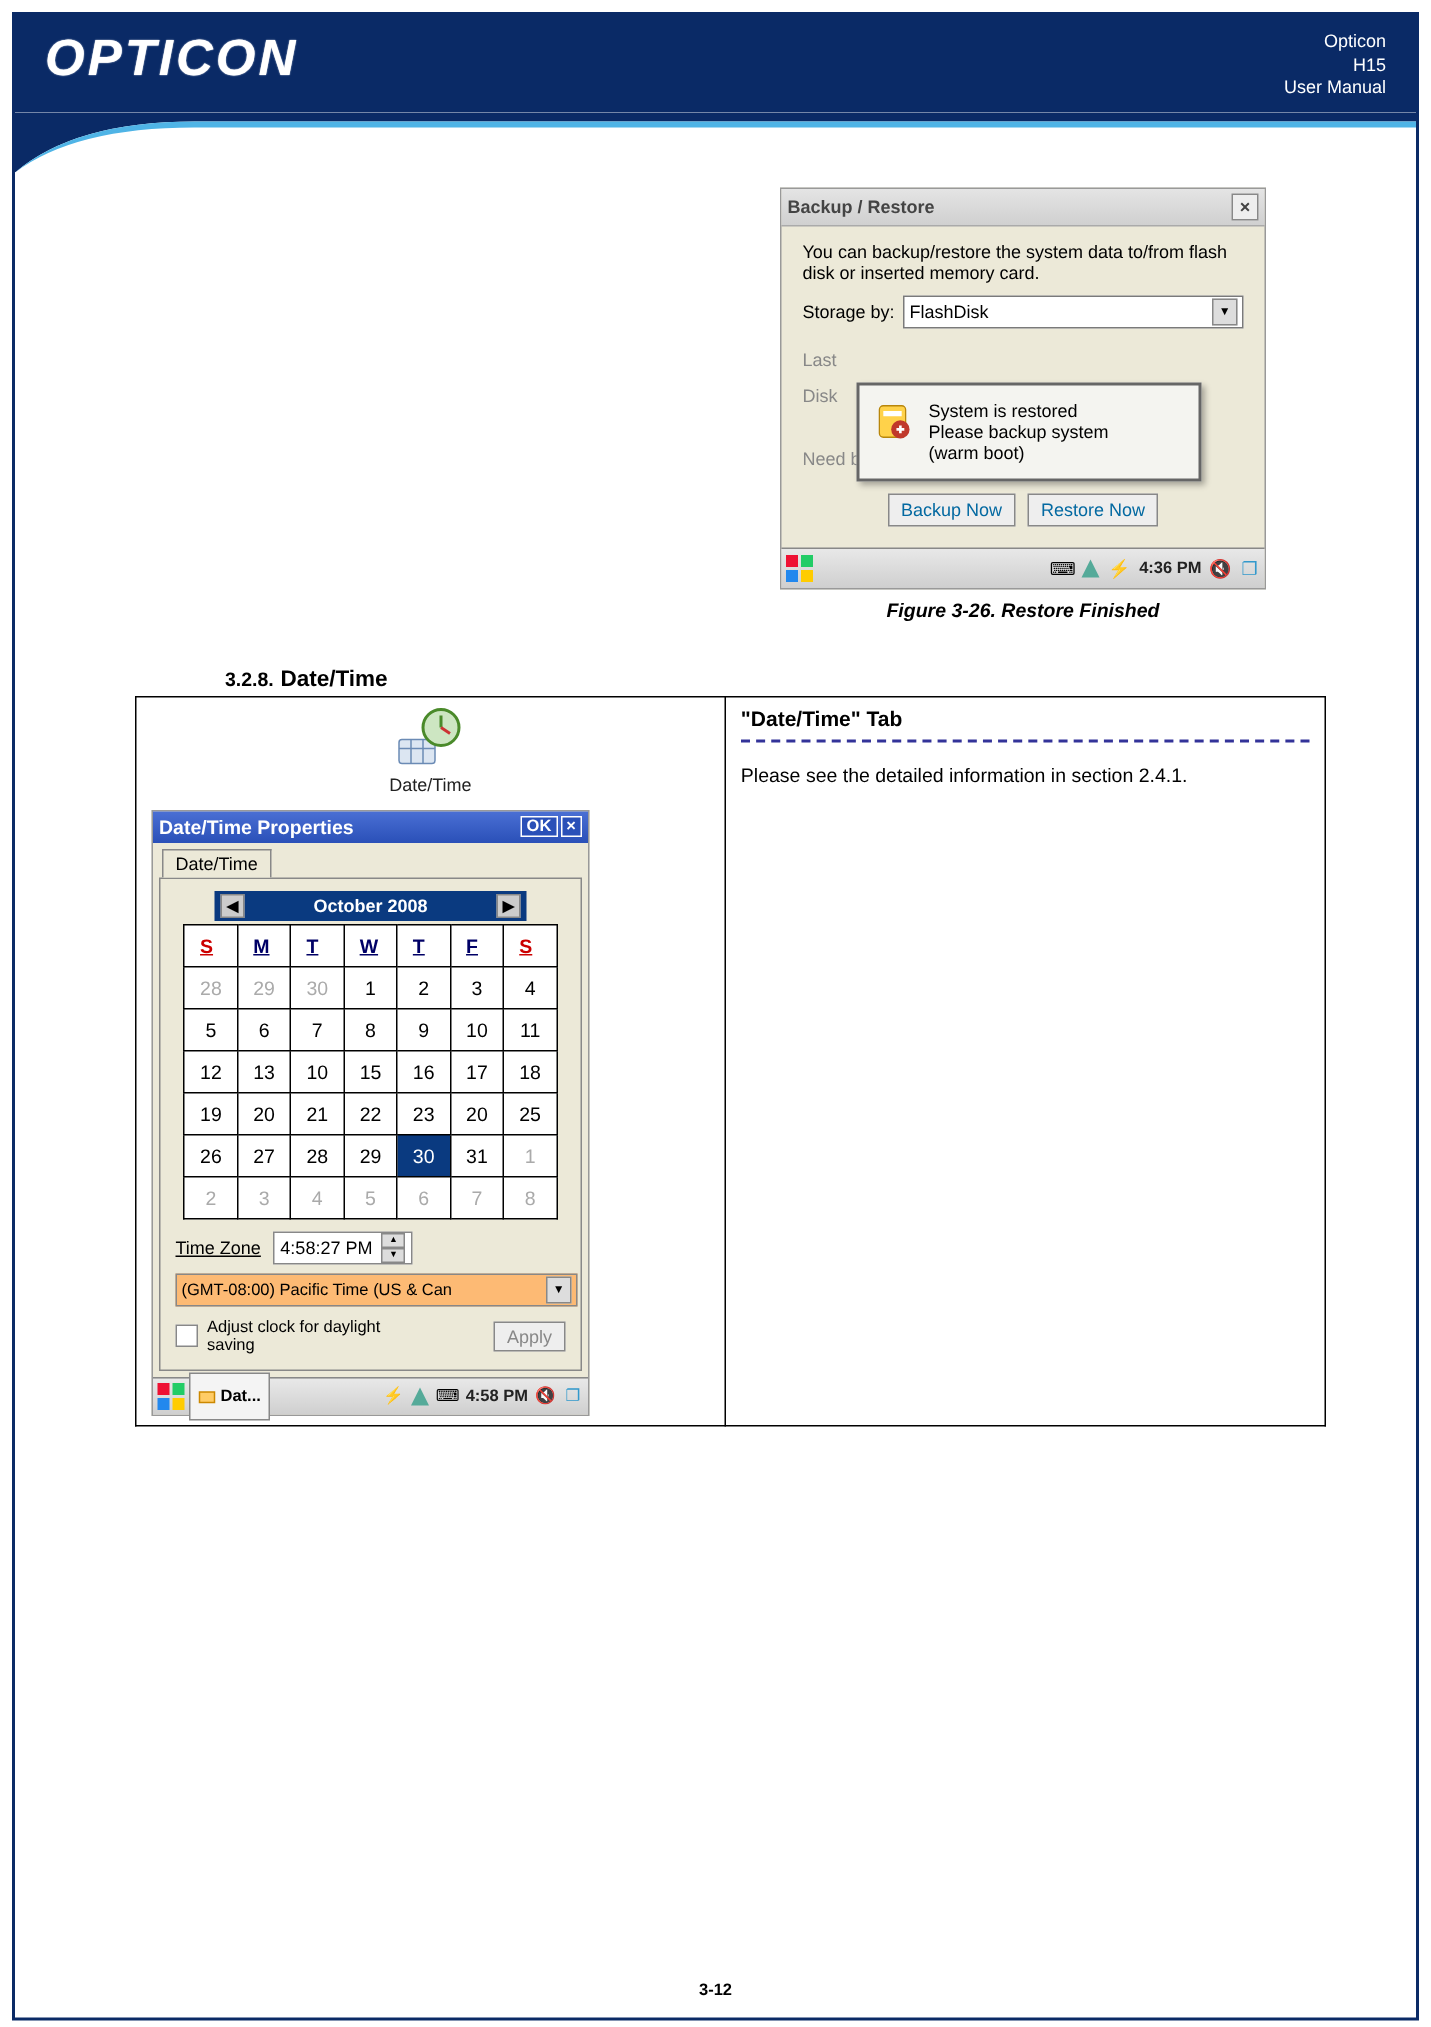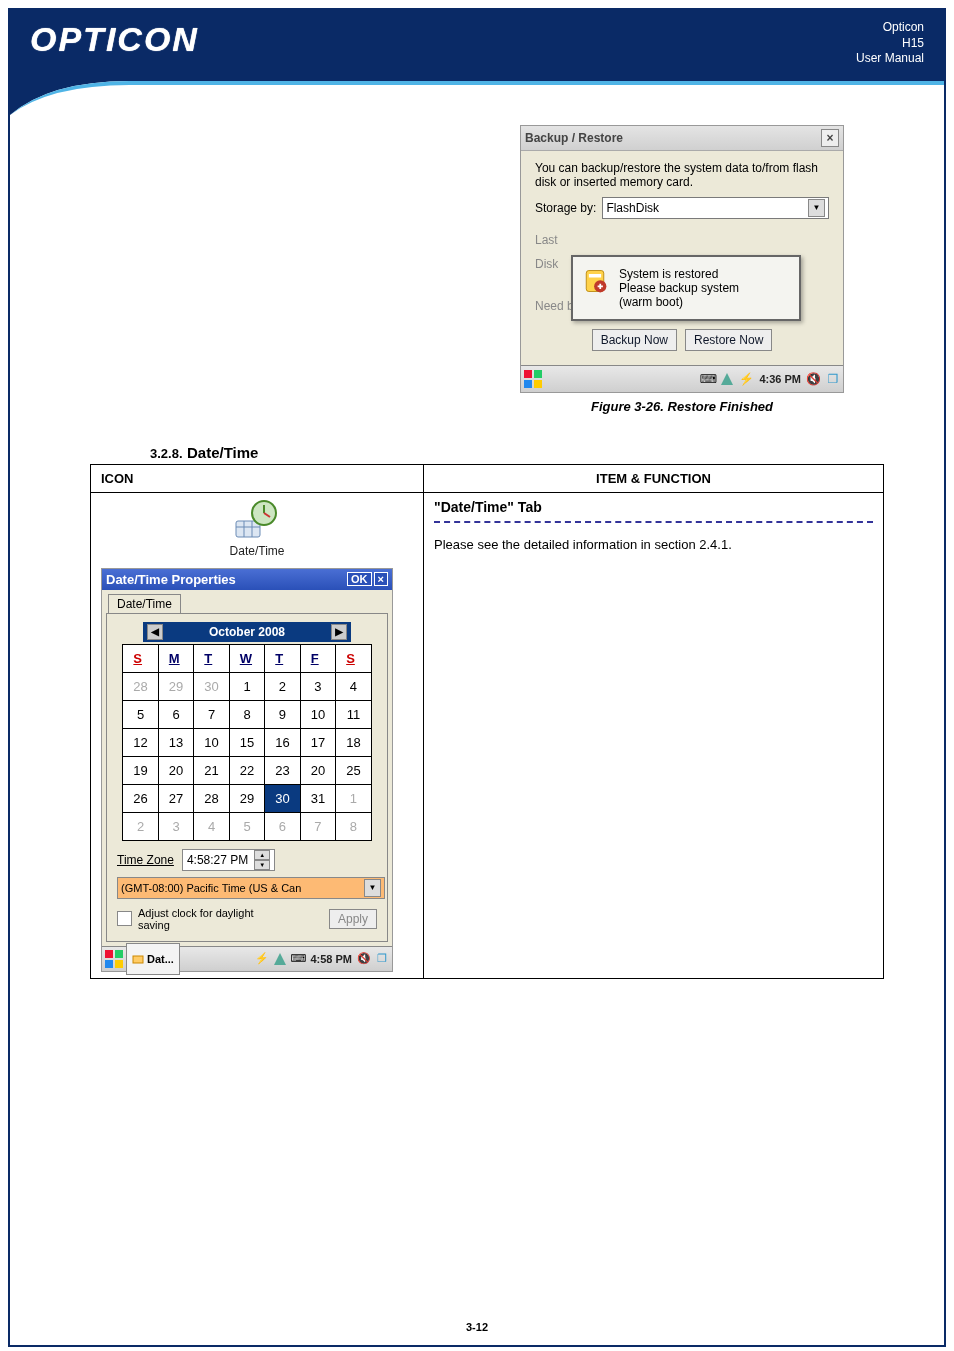--- a/index.html
+++ b/index.html
@@ -99,21 +99,21 @@
     display:flex; gap:10px; align-items:flex-start;
     box-shadow: 2px 2px 4px rgba(0,0,0,0.3);
   }
   .msg-icon {
     width:28px; height:28px; display:flex; align-items:center; justify-content:center;
   }
   .msg-icon svg { width:28px; height:28px; }
   .dimmed { color:#888; }
   .btn {
     border:1px solid #888; background:#eee; padding:3px 8px; font-size:12px;
-    color:#0f172a;
+    color:#0369a1;
   }
   .btn-row { display:flex; gap:8px; justify-content:center; margin-top:16px; }
   .taskbar {
     height:26px; border-top:1px solid #888;
     background: linear-gradient(#e8e8e8,#cfcfcf);
     display:flex; align-items:center; padding:0 2px;
     gap:3px;
   }
   .start-flag { width:20px; height:20px; }
   .tb-spacer { flex:1; }
@@ -305,24 +305,20 @@
       </div>
     </div>
 
     <div style="margin-left:60px;">
       <span class="section-num">3.2.8.</span>
       <span class="section-title">Date/Time</span>
     </div>
 
     <table class="doc-table">
       <tbody>
-          <tr>
-        <th style="width:42%;">ICON</th>
-        <th style="text-align:center;">ITEM &amp; FUNCTION</th>
-      </tr>
       <tr>
         <td>
 
           <div class="icon-fig">
             <svg viewBox="0 0 46 40">
               <rect x="2" y="22" width="24" height="16" rx="2" fill="#dce6f2" stroke="#6b8bb5"></rect>
               <line x1="2" y1="28" x2="26" y2="28" stroke="#6b8bb5"></line>
               <line x1="10" y1="22" x2="10" y2="38" stroke="#6b8bb5"></line>
               <line x1="18" y1="22" x2="18" y2="38" stroke="#6b8bb5"></line>
               <circle cx="30" cy="14" r="12" fill="#cde6c2" stroke="#4a8a2a" stroke-width="2"></circle>

